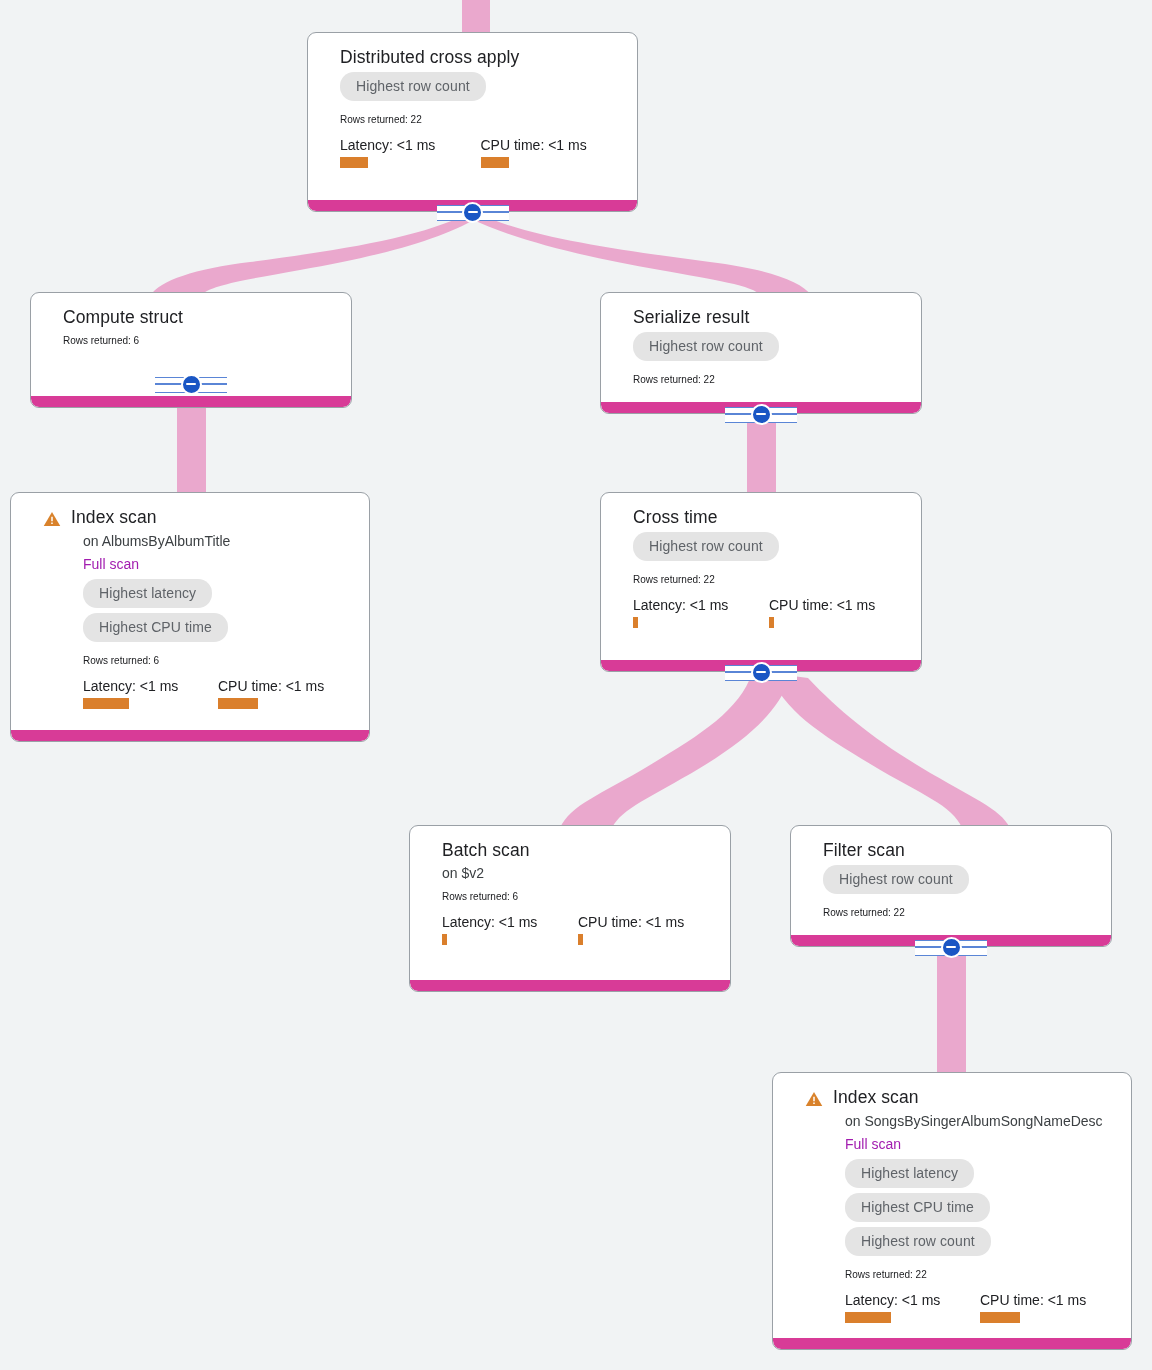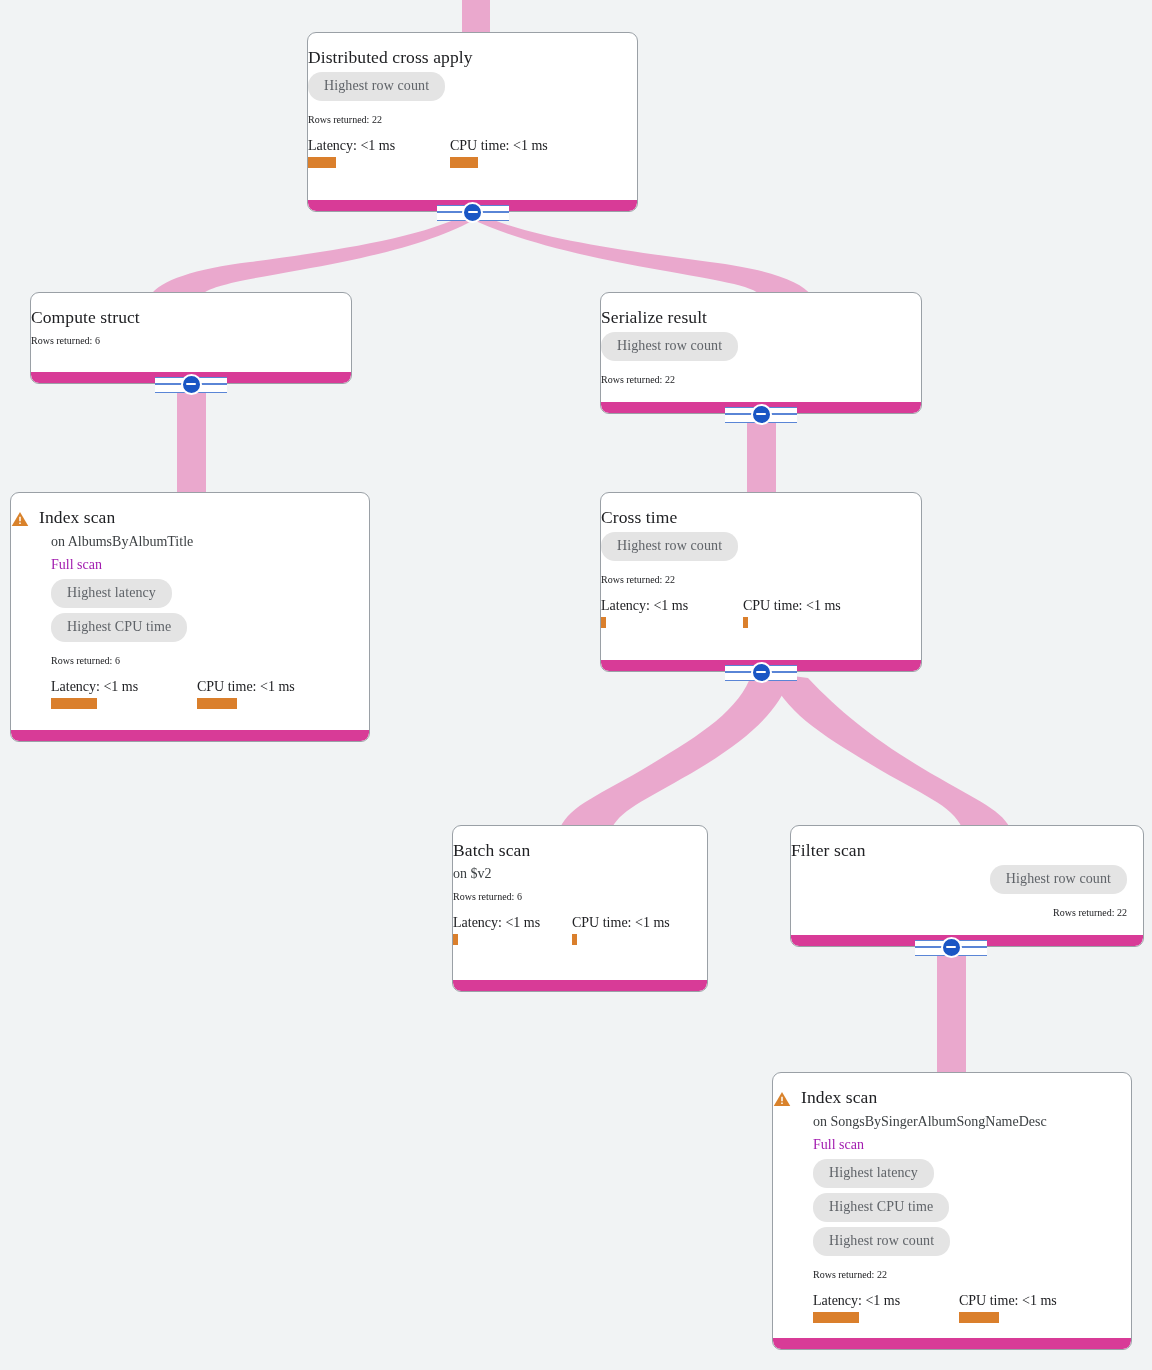--- a/index.html
+++ b/index.html
@@ -29,23 +29,22 @@
     pointer-events: none;
   }
 
   
   .node {
     position: absolute;
     box-sizing: border-box;
     background: #ffffff;
     border: 1px solid #9aa0a6;
     border-radius: 9px;
-    padding: 14px 16px 10px 0;
+    padding: 14px 16px 10px 32px;
     overflow: hidden;
-    font-family: Liberation Serif, serif;
   }
   .node .accent {
     position: absolute;
     left: 0;
     right: 0;
     bottom: 0;
     height: 11px;
     background: #d83b97;
     border-bottom-left-radius: 8px;
     border-bottom-right-radius: 8px;
@@ -235,21 +234,21 @@
               <div class="metric-bar" style="width: 28px;"></div>
             </div>
           </div>
         </div>
         <div class="accent"></div>
       </div>
       <div class="toggle" style="left: 472.5px; top: 212px;">
         <div class="lines"></div>
         <div class="knob"></div>
       </div>
-      <div class="node" style="left: 30px; top: 292px; width: 322px; height: 92px;">
+      <div class="node" style="left: 30px; top: 292px; width: 322px; height: 116px;">
         <div class="title-row">
           <div class="node-title">Compute struct</div>
         </div>
         <div class="body">
           <div class="rows">Rows returned: 6</div>
         </div>
         <div class="accent"></div>
       </div>
       <div class="toggle" style="left: 191px; top: 384px;">
         <div class="lines"></div>
@@ -312,41 +311,41 @@
               <div class="metric-bar" style="width: 5px;"></div>
             </div>
           </div>
         </div>
         <div class="accent"></div>
       </div>
       <div class="toggle" style="left: 761px; top: 672px;">
         <div class="lines"></div>
         <div class="knob"></div>
       </div>
-      <div class="node" style="left: 409px; top: 825px; width: 256px; height: 167px; margin-left: 43px;">
+      <div class="node" style="left: 409px; top: 825px; width: 322px; height: 167px;">
         <div class="title-row">
           <div class="node-title">Batch scan</div>
         </div>
         <div class="body">
           <div class="sub">on $v2</div>
           <div class="rows">Rows returned: 6</div>
           <div class="metrics">
             <div class="metric" style="width: 142px;">
               <div class="metric-label">Latency: &lt;1 ms</div>
               <div class="metric-bar" style="width: 5px;"></div>
             </div>
             <div class="metric" style="width: 142px;">
               <div class="metric-label">CPU time: &lt;1 ms</div>
               <div class="metric-bar" style="width: 5px;"></div>
             </div>
           </div>
         </div>
         <div class="accent"></div>
       </div>
-      <div class="node" style="left: 790px; top: 825px; width: 354px; height: 122px; text-align: right;">
+      <div class="node" style="left: 790px; top: 825px; width: 322px; height: 122px;">
         <div class="title-row">
           <div class="node-title">Filter scan</div>
         </div>
         <div class="body">
           <div class="chips"><div class="chip">Highest row count</div><br></div>
           <div class="rows">Rows returned: 22</div>
         </div>
         <div class="accent"></div>
       </div>
       <div class="toggle" style="left: 951px; top: 947px;">

